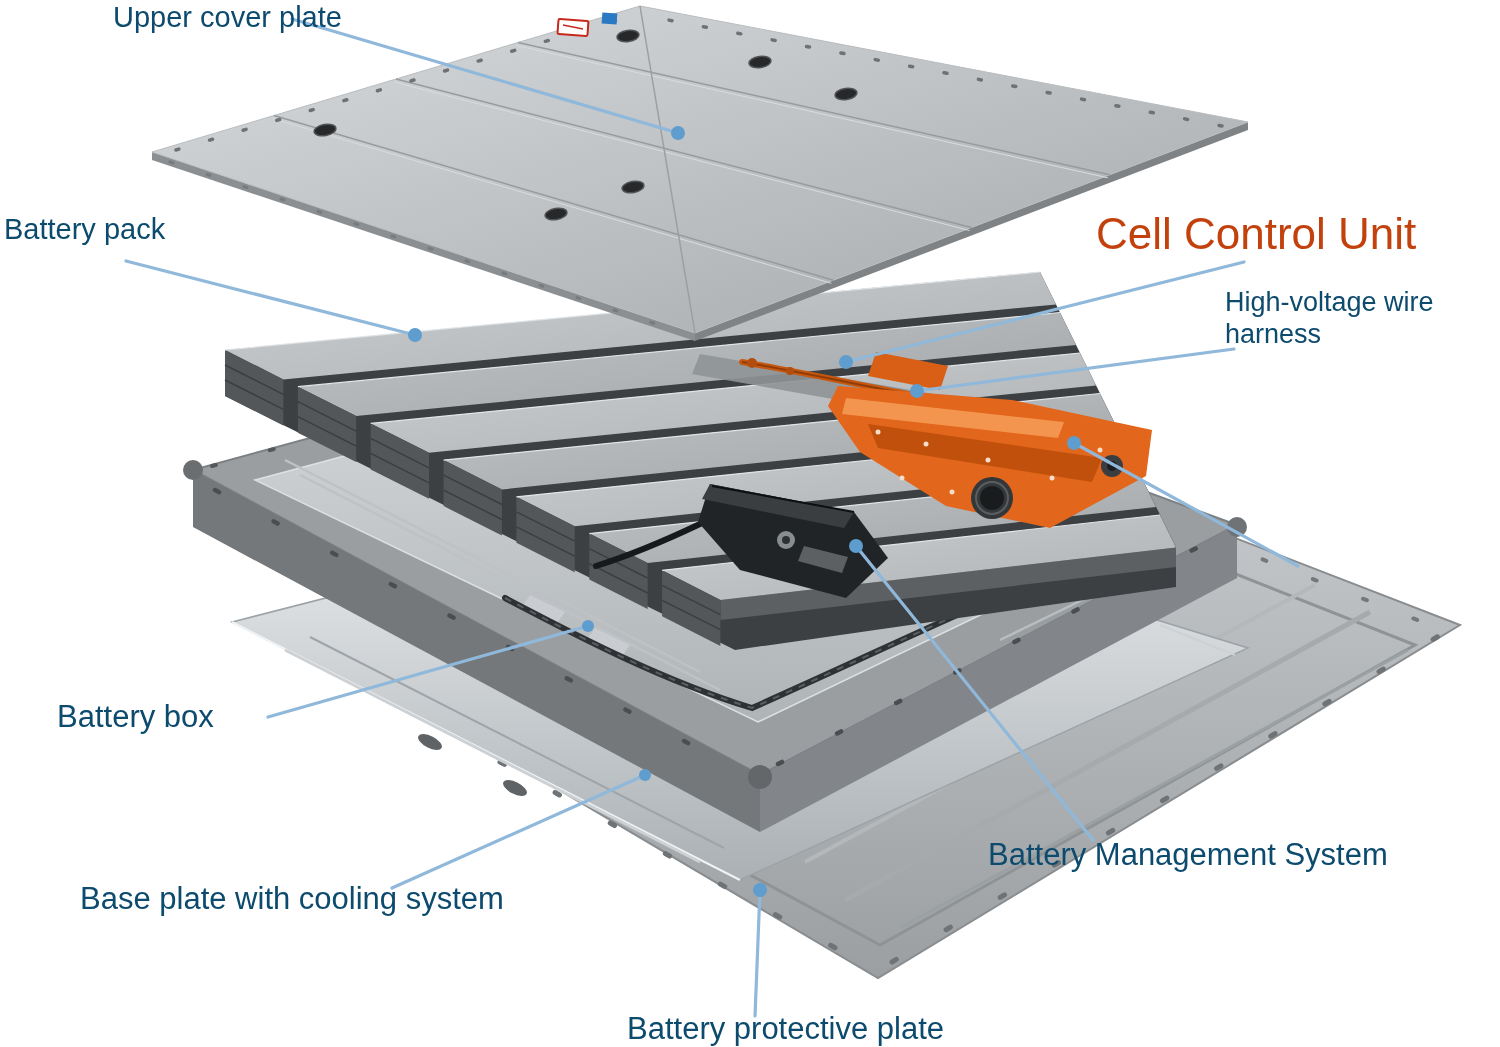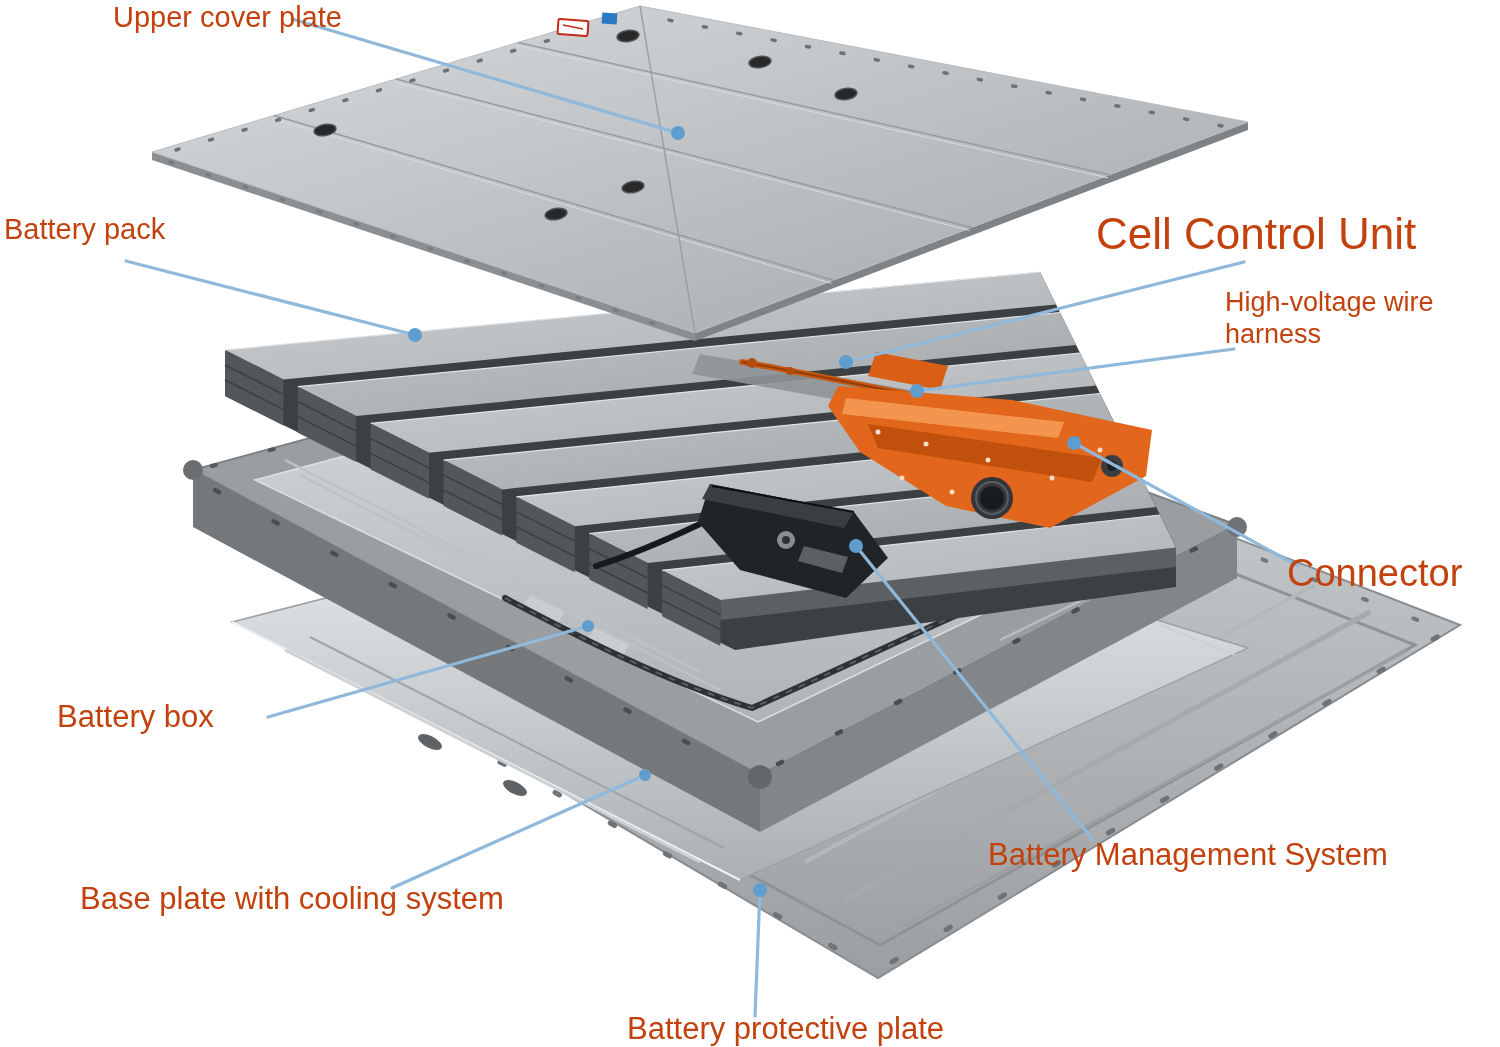--- a/index.html
+++ b/index.html
@@ -1,20 +1,20 @@
 <!DOCTYPE html>
 <html><head>
 <meta charset="utf-8">
 <style>
   html,body{margin:0;padding:0;background:#ffffff;}
   body{width:1500px;height:1047px;position:relative;overflow:hidden;
        font-family:"Liberation Sans", sans-serif;}
   #stage{position:absolute;left:0;top:0;width:1500px;height:1047px;}
   svg{position:absolute;left:0;top:0;}
-  .label{position:absolute;color:#c2410c;white-space:nowrap;line-height:1.2;}
+  .label{position:absolute;color:#0c4a6e;white-space:nowrap;line-height:1.2;}
   .lbl-cover   {left:113px;top:0px;   font-size:29px;}
   .lbl-pack    {left:4px;  top:212px; font-size:29px;}
   .lbl-ccu     {left:1096px;top:208px;font-size:44px;color:#c2410c;}
   .lbl-hv      {left:1212px;top:286px;font-size:27px;white-space:normal;width:260px;margin-left:13px;}
   .lbl-conn    {left:1287px;top:551px;font-size:38px;}
   .lbl-box     {left:57px; top:698px; font-size:31px;}
   .lbl-base    {left:80px; top:880px; font-size:31px;}
   .lbl-bms     {left:988px;top:836px; font-size:31px;}
   .lbl-bottom  {left:627px;top:1010px;font-size:31px;}
   .leader{stroke-width:3.2;fill:none;stroke-linecap:round;}
@@ -255,18 +255,17 @@
     <circle cx="645" cy="775" r="6" fill="#5e9dcd"></circle>
     <circle cx="856" cy="546" r="7" fill="#5e9dcd"></circle>
     <circle cx="760" cy="890" r="7" fill="#5e9dcd"></circle>
   </g>
 </svg>
 
   <div class="label lbl-cover">Upper cover plate</div>
   <div class="label lbl-pack">Battery pack</div>
   <div class="label lbl-ccu">Cell Control Unit</div>
   <div class="label lbl-hv">High-voltage wire harness</div>
-  <div class="label lbl-conn">Connector</div>
   <div class="label lbl-box">Battery box</div>
   <div class="label lbl-base">Base plate with cooling system</div>
   <div class="label lbl-bms">Battery Management System</div>
   <div class="label lbl-bottom">Battery protective plate</div>
 </div>
 
 </body></html>

